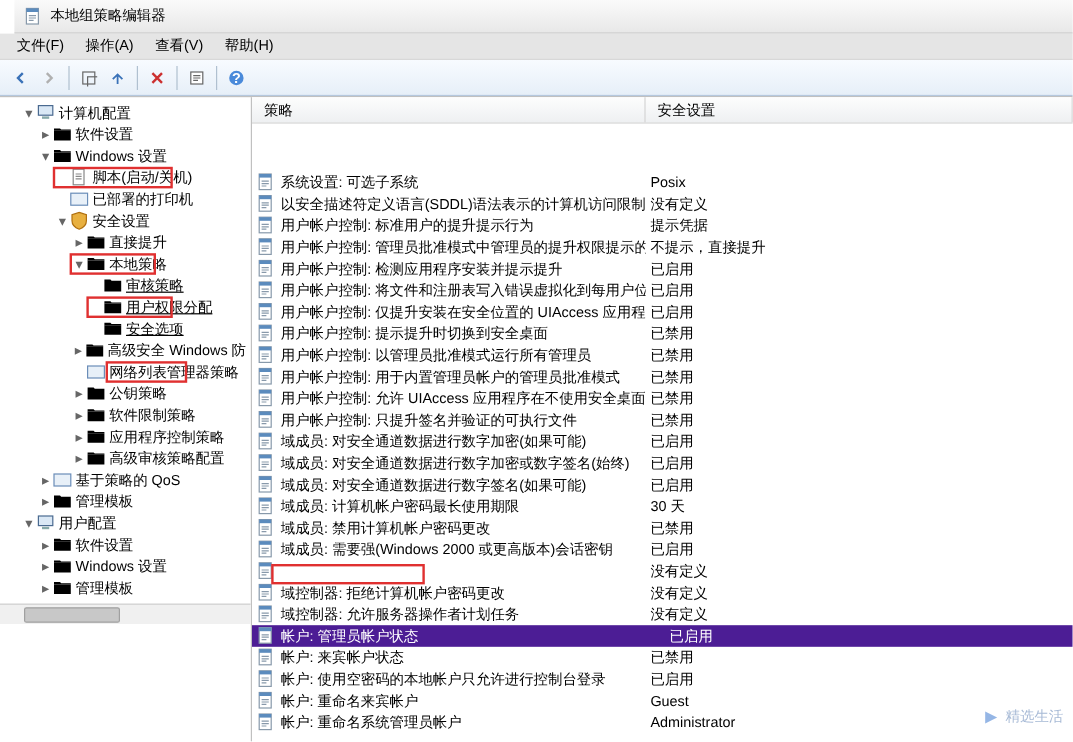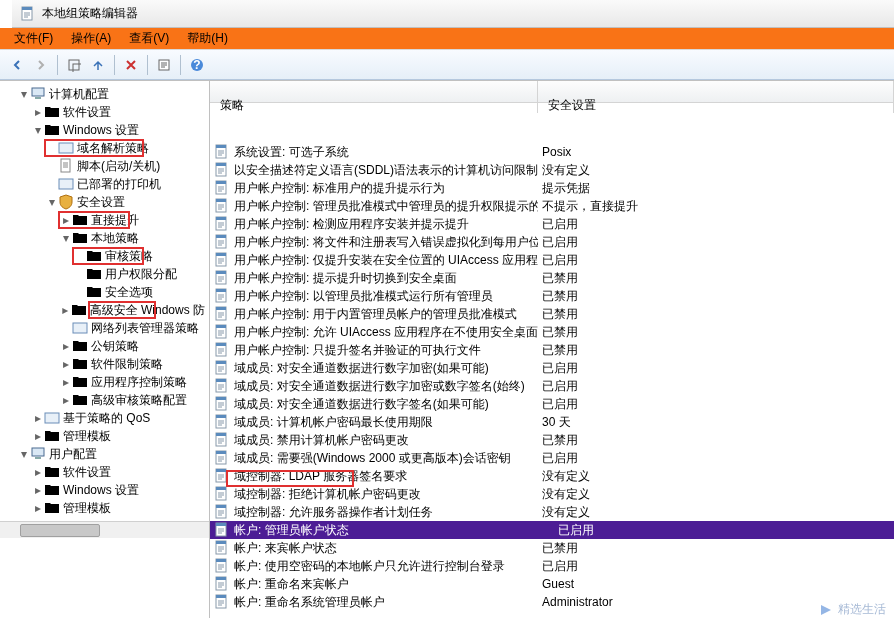--- a/index.html
+++ b/index.html
@@ -1,45 +1,45 @@
 <!DOCTYPE html>
 <html><head>
 <meta charset="utf-8">
 <style>
 * { margin:0; padding:0; box-sizing:border-box; font-family:"Microsoft YaHei","Segoe UI",Tahoma,sans-serif; font-size:12px; }
 body { background:#fff; width:894px; height:618px; overflow:hidden; position:relative; }
 .titlebar { height:28px; background:linear-gradient(#fafafa,#e8e8e8); border-bottom:1px solid #c0c0c0; display:flex; align-items:center; padding:0 8px;margin-left:12px; }
 .title-icon { width:16px; height:16px; margin-right:6px; }
-.menubar { height:22px; display:flex; align-items:center; padding:0 6px; background:#f97316; border-bottom:1px solid #d8d8d8; gap:2px;}
+.menubar { height:22px; display:flex; align-items:center; padding:0 6px; background:#e5e5e5; border-bottom:1px solid #d8d8d8; gap:2px;}
 .menubar span { padding:2px 8px; cursor:default;}
 .toolbar { height:30px; background:linear-gradient(#f8fbff,#e6eff8); border-bottom:1px solid #b5c8de; display:flex; align-items:center; padding:0 6px; gap:2px;}
 .tb-btn { width:22px; height:22px; display:flex; align-items:center; justify-content:center; border:1px solid transparent; border-radius:2px;}
 .tb-sep { width:1px; height:20px; background:#b0c0d0; margin:0 3px;}
 .main { display:flex; height:538px; border-top:1px solid #c0c0c0;}
 .left-pane { width:210px; border-right:1px solid #c0c0c0; overflow:auto; position:relative;}
 .tree { padding:4px 0 4px 4px;}
 .tree-row { display:flex; align-items:center; height:18px; white-space:nowrap; padding-right:4px;}
 .tree-row .arrow { width:12px; display:inline-flex; justify-content:center; color:#666;}
 .tree-row .ticon { width:16px; height:16px; margin-right:3px; display:inline-flex; align-items:center; justify-content:center;}
 .depth-1 { padding-left:14px;} .depth-2 { padding-left:28px;} .depth-3 { padding-left:42px;}
-.depth-4 { padding-left:56px;} .depth-5 { padding-left:70px;}
+.depth-4 { padding-left:56px;} .depth-5 { padding-left:70px;text-decoration:underline;}
 .right-pane { flex:1; display:flex; flex-direction:column;}
 .col-header { display:flex; height:22px; background:linear-gradient(#fdfdfd,#eef0f2); border-bottom:1px solid #d4d4d4;}
-.col-header div { padding:16px 10px; border-right:1px solid #d4d4d4;}
+.col-header div { padding:3px 10px; border-right:1px solid #d4d4d4;}
 .col1 { width:328px;} .col2 { flex:1;}
 .list { flex:1; overflow:auto;margin-top:40px;}
 .list-row { display:flex; height:18px; align-items:center;}
 .list-row .cell1 { width:328px; display:flex; align-items:center; padding-left:4px; white-space:nowrap; overflow:hidden;}
 .list-row .cell2 { flex:1; padding-left:4px; white-space:nowrap;}
 .list-row .picon { width:16px; height:16px; margin-right:4px; flex-shrink:0;}
 .list-row.selected { background:#4c1d95; color:#fff;gap:16px;}
 .highlight-box { position:absolute; border:2px solid #e03030; pointer-events:none; z-index:5;}
 .hscroll { height:17px; background:#f0f0f0; border-top:1px solid #d0d0d0; display:flex; align-items:center;}
 .hscroll .thumb { height:13px; background:#c8c8c8; border:1px solid #a0a0a0; border-radius:2px; margin-left:20px; width:80px;}
-.watermark { position:absolute; right:8px; bottom:0; font-size:11px; color:#8aa3c8; display:flex; align-items:center; gap:4px; opacity:0.75;}
+.watermark { position:absolute; right:8px; bottom:12px; font-size:11px; color:#8aa3c8; display:flex; align-items:center; gap:4px; opacity:0.75;}
 .watermark svg { opacity:0.85;}
 </style>
 </head>
 <body>
 
 <svg width="0" height="0" style="position:absolute">
 <defs>
 <g id="folder">
         <path class="tb" d="M1 3h5l1 1h8v1H1z"></path>
         <path class="bk" d="M1 5h14v8H1z"></path>
@@ -152,29 +152,20 @@
             <svg class="fld" width="16" height="16" viewBox="0 0 16 16">
               <use href="#folder"></use>
             </svg>
           </span>
           <span>Windows 设置</span>
         </div>
         <div class="tree-row depth-3">
           <span class="arrow"></span>
           <span class="ticon">
             <svg class="fld" width="16" height="16" viewBox="0 0 16 16">
-              <use href="#folderb"></use>
-            </svg>
-          </span>
-          <span>域名解析策略</span>
-        </div>
-        <div class="tree-row depth-3">
-          <span class="arrow"></span>
-          <span class="ticon">
-            <svg class="fld" width="16" height="16" viewBox="0 0 16 16">
               <use href="#doc"></use>
             </svg>
           </span>
           <span>脚本(启动/关机)</span>
         </div>
         <div class="tree-row depth-3">
           <span class="arrow"></span>
           <span class="ticon">
             <svg class="fld" width="16" height="16" viewBox="0 0 16 16">
               <use href="#folderb"></use>
@@ -521,21 +512,20 @@
             </svg>
             <span>域成员: 需要强(Windows 2000 或更高版本)会话密钥</span>
           </div>
           <div class="cell2">已启用</div>
         </div>
         <div class="list-row">
           <div class="cell1">
             <svg class="picon" viewBox="0 0 16 16">
               <use href="#policy"></use>
             </svg>
-            <span>域控制器: LDAP 服务器签名要求</span>
           </div>
           <div class="cell2">没有定义</div>
         </div>
         <div class="list-row">
           <div class="cell1">
             <svg class="picon" viewBox="0 0 16 16">
               <use href="#policy"></use>
             </svg>
             <span>域控制器: 拒绝计算机帐户密码更改</span>
           </div>

